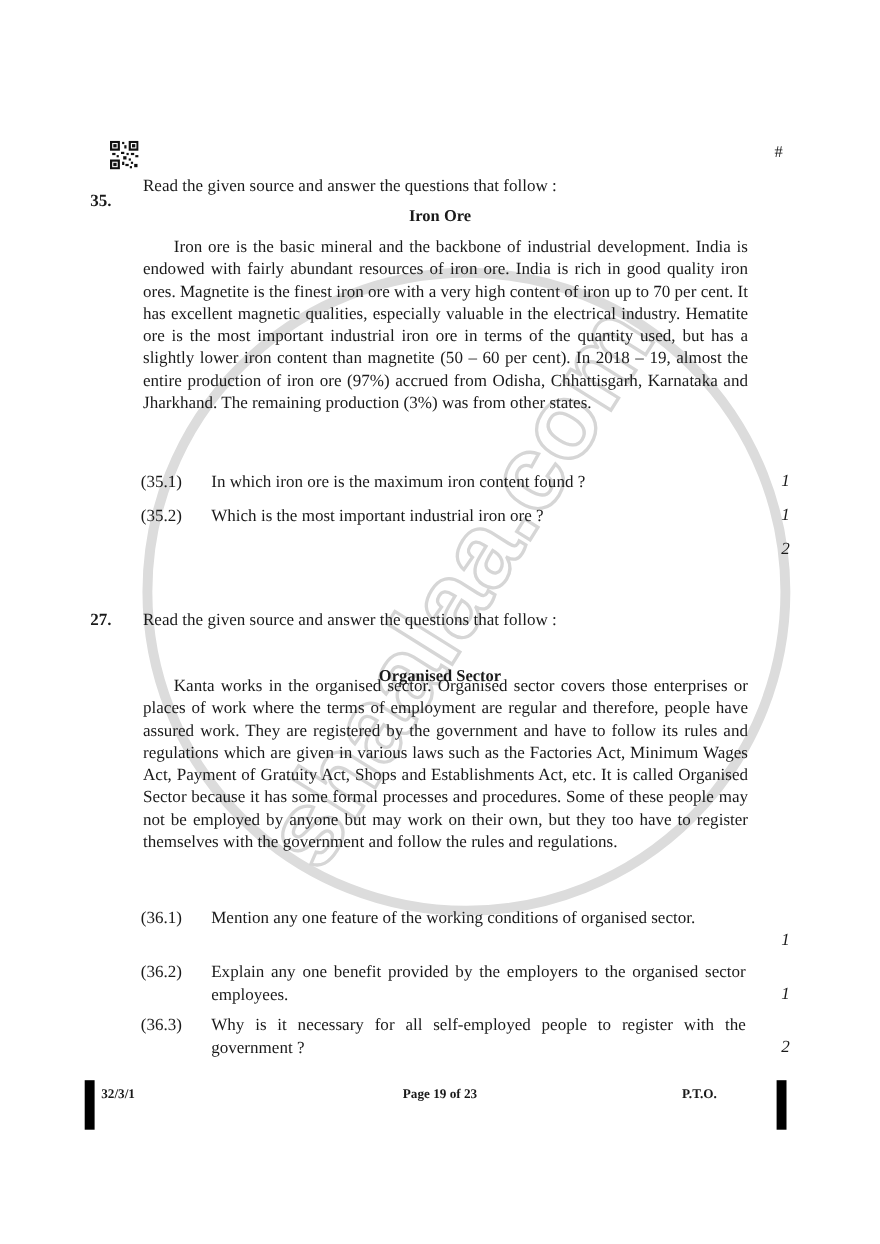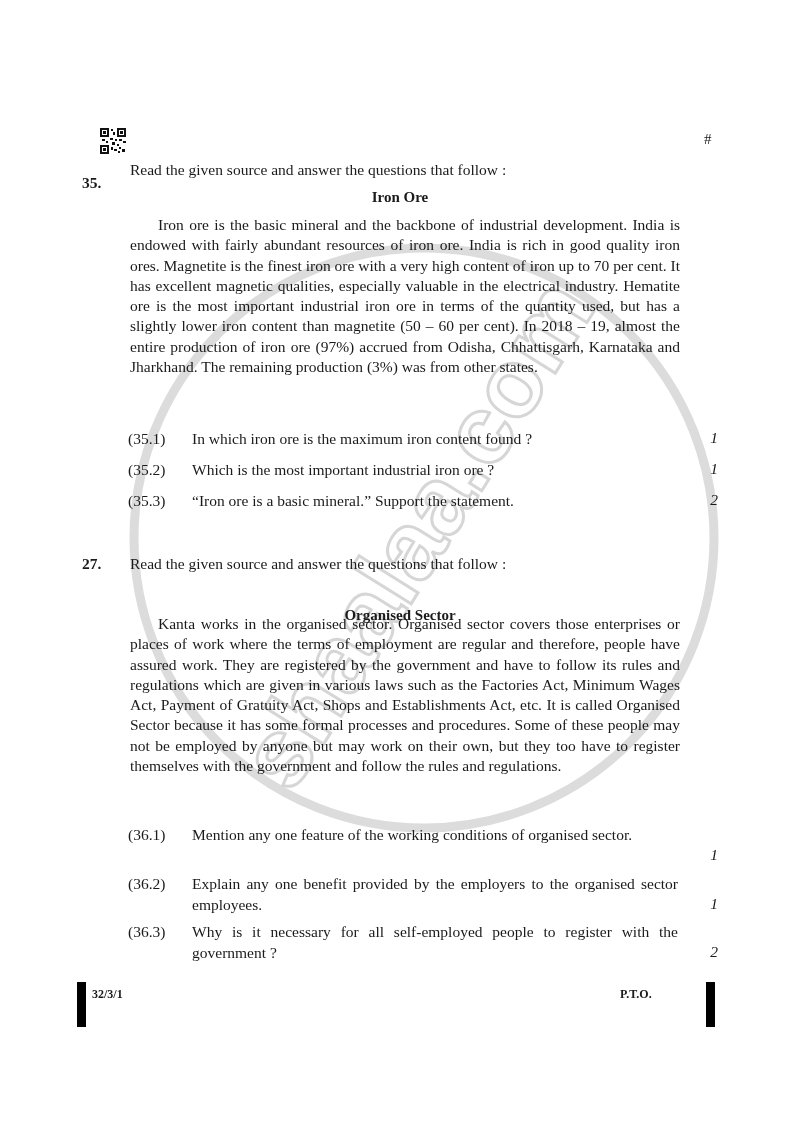--- a/index.html
+++ b/index.html
@@ -83,24 +83,20 @@
     <span class="txt">In which iron ore is the maximum iron content found ?</span>
   </div>
   <div class="marks" style="top:429px;">1</div>
 
   <div class="sub" style="top:460px;">
     <span class="lbl">(35.2)</span>
     <span class="txt">Which is the most important industrial iron ore ?</span>
   </div>
   <div class="marks" style="top:460px;">1</div>
 
-  <div class="sub" style="top:491px;">
-    <span class="lbl">(35.3)</span>
-    <span class="txt">“Iron ore is a basic mineral.” Support the statement.</span>
-  </div>
   <div class="marks" style="top:491px;">2</div>
 
   <div class="qnum" style="top:555px;">27.</div>
   <div class="qlead" style="top:555px;">Read the given source and answer the questions that follow :</div>
   <div class="title" style="top:588px;margin-top:19px;">Organised Sector</div>
   <div class="para" style="top:614px;">Kanta works in the organised sector. Organised sector covers those enterprises or places of work where the terms of employment are regular and therefore, people have assured work. They are registered by the government and have to follow its rules and regulations which are given in various laws such as the Factories Act, Minimum Wages Act, Payment of Gratuity Act, Shops and Establishments Act, etc. It is called Organised Sector because it has some formal processes and procedures. Some of these people may not be employed by anyone but may work on their own, but they too have to register themselves with the government and follow the rules and regulations.</div>
 
   <div class="sub" style="top:825px;">
     <span class="lbl">(36.1)</span>
     <span class="txt">Mention any one feature of the working conditions of organised sector.</span>
@@ -114,16 +110,17 @@
   <div class="marks" style="top:895px;">1</div>
 
   <div class="sub" style="top:922px;">
     <span class="lbl">(36.3)</span>
     <span class="txt">Why is it necessary for all self-employed people to register with the government ?</span>
   </div>
   <div class="marks" style="top:943px;">2</div>
 
   <div class="footer-bar" style="left:77px;"></div>
   <div class="footer-text" style="left:92px;">32/3/1</div>
+  <div class="footer-text" style="left:0; width:800px; text-align:center;">Page 19 of 23</div>
   <div class="footer-text" style="left:620px; width:76px; ">P.T.O.</div>
   <div class="footer-bar" style="left:706px;"></div>
 
 </div>
 
 </body></html>

